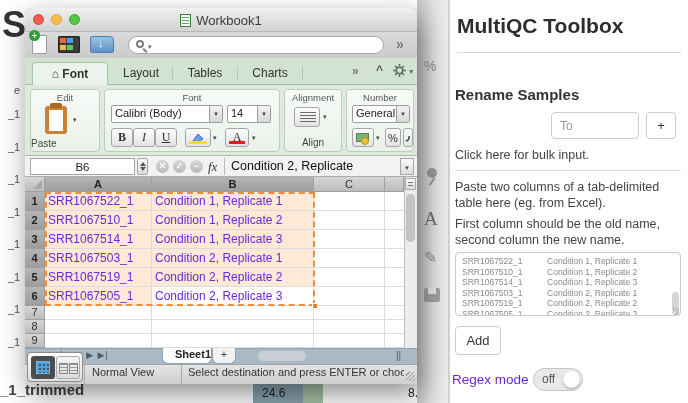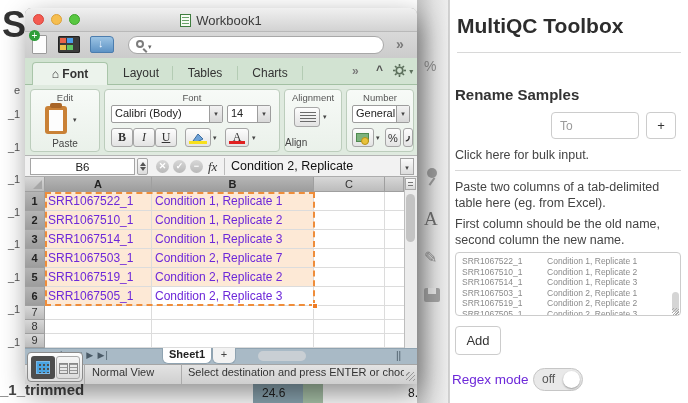--- a/index.html
+++ b/index.html
@@ -118,21 +118,21 @@
   .handle { left:312px; top:303px; width:6px; height:6px; background:#ef7d26; border:1px solid #fff; }
   .vscroll { left:404px; top:177px; width:13px; height:171px; background:#ececec; border-left:1px solid #bdbdbd; }
   .splitbox { left:405px; top:178px; width:11px; height:12px; background:linear-gradient(#fafafa,#d9d9d9); border:1px solid #a9a9a9; }
   .splitbox::after { content:""; position:absolute; left:2px; top:3px; width:5px; height:1px; background:#777; box-shadow:0 3px 0 #777; }
   .vthumb { left:406px; top:194px; width:9px; height:48px; background:#c3c3c3; border-radius:5px; }
 
   .sheetbar { left:25px; top:348px; width:392px; height:16px; background:#a9bac6; border-top:1px solid #8fa3b1; }
   .navarrows { left:60px; top:350px; font-size:9px; color:#4a5a66; letter-spacing:1px; }
   .stab { top:348px; height:16px; background:#f2f2f2; border:1px solid #8fa3b1; border-top:none;
     border-radius:0 0 6px 6px; text-align:center; font-size:11px; }
-  .stab.active { background:#fff; font-weight:bold; color:#222; }
+  .stab.active { background:#fff; font-weight:bold; color:#222;text-align:right; }
   .hthumb { left:258px; top:351px; width:48px; height:10px; background:#c9cfd4; border-radius:5px; }
   .vbar2 { left:396px; top:350px; font-size:10px; color:#4a5a66; }
 
   .statusbar { left:25px; top:364px; width:392px; height:20px; background:linear-gradient(#e3e3e3,#cfcfcf); border-top:1px solid #a5a5a5; }
   .status-cell { top:366px; font-size:11px; color:#333; white-space:nowrap; overflow:hidden; }
   .status-div { top:364px; width:1px; height:20px; background:#ababab; }
   .grip { left:406px; top:372px; width:9px; height:9px;
     background:repeating-linear-gradient(135deg, transparent 0 2px, #9a9a9a 2px 3px); }
   .viewbox { left:27px; top:352px; width:56px; height:30px; background:linear-gradient(#fdfdfd,#dfdfdf);
     border:1px solid #8b8b8b; border-radius:4px; }
@@ -250,21 +250,21 @@
         </g>
       </svg>
     <span style="font-size:8px;">▾</span>
   </div>
 
   <div class="abs ribbon"></div>
   <div class="rgroup" style="left:30px; width:70px;">
     <div class="rg-label">Edit</div>
     <span class="clipboard"></span>
     <span class="mini-dd" style="left:42px; top:26px;">▾</span>
-    <div style="position:absolute; bottom:2px; width:100%; text-align:center; font-size:10px; color:#444;margin-top:18px;">Paste</div>
+    <div style="position:absolute; bottom:2px; width:100%; font-size:10px; color:#444;margin-top:18px;">Paste</div>
   </div>
   <div class="rgroup" style="left:104px; width:176px;">
     <div class="rg-label">Font</div>
     <div class="combo" style="left:6px; top:15px; width:112px; height:18px;"><span>Calibri (Body)</span><span class="dd">▾</span></div>
     <div class="combo" style="left:122px; top:15px; width:44px; height:18px;"><span>14</span><span class="dd">▾</span></div>
     <div class="btn font-btn" style="left:6px; top:38px; width:22px; height:19px; font-weight:bold;">B</div>
     <div class="btn font-btn" style="left:28px; top:38px; width:22px; height:19px; font-style:italic;">I</div>
     <div class="btn font-btn" style="left:50px; top:38px; width:22px; height:19px; text-decoration:underline;">U</div>
     <div class="btn" style="left:80px; top:38px; width:26px; height:19px;">
       <svg width="14" height="10" viewBox="0 0 14 10" style="margin-top:1px;">
@@ -275,21 +275,21 @@
     <span class="mini-dd" style="left:108px; top:44px;">▾</span>
     <div class="btn font-btn" style="left:120px; top:38px; width:24px; height:19px; color:#333;"><span>A</span><span class="color-underline" style="background:#e02020;"></span></div>
     <span class="mini-dd" style="left:147px; top:44px;">▾</span>
   </div>
   <div class="rgroup" style="left:284px; width:58px;">
     <div class="rg-label">Alignment</div>
     <div class="btn" style="left:9px; top:17px; width:26px; height:20px;">
         <span class="align-lines"></span>
       </div>
     <span class="mini-dd" style="left:38px; top:23px;">▾</span>
-    <div style="position:absolute; bottom:3px; width:100%; font-size:10px; color:#444;">Align</div>
+    <div style="position:absolute; bottom:3px; width:100%; text-align:center; font-size:10px; color:#444;">Align</div>
   </div>
   <div class="rgroup" style="left:346px; width:68px;">
     <div class="rg-label">Number</div>
     <div class="combo" style="left:5px; top:15px; width:58px; height:18px;"><span>General</span><span class="dd">▾</span></div>
     <div class="btn" style="left:5px; top:38px; width:22px; height:19px;">
       <span class="note" style="left:3px; top:4px;"></span>
       <span class="coin" style="left:8px; top:8px;"></span>
     </div>
     <span class="mini-dd" style="left:29px; top:44px;">▾</span>
     <div class="btn" style="left:38px; top:38px; width:16px; height:19px; font-size:11px; line-height:18px;">%</div>
@@ -334,21 +334,21 @@
     <div class="cell peach" style="left:107px; width:162px;">Condition 1, Replicate 2</div>
     <div class="cell" style="left:269px; width:71px;"></div>
   </div>
   <div class="abs cellrow" style="top:230px; height:19px;">
     <div class="cell peach" style="left:0; width:107px;">SRR1067514_1</div>
     <div class="cell peach" style="left:107px; width:162px;">Condition 1, Replicate 3</div>
     <div class="cell" style="left:269px; width:71px;"></div>
   </div>
   <div class="abs cellrow" style="top:249px; height:19px;">
     <div class="cell peach" style="left:0; width:107px;">SRR1067503_1</div>
-    <div class="cell peach" style="left:107px; width:162px;">Condition 2, Replicate 7</div>
+    <div class="cell peach" style="left:107px; width:162px;">Condition 2, Replicate 1</div>
     <div class="cell" style="left:269px; width:71px;"></div>
   </div>
   <div class="abs cellrow" style="top:268px; height:19px;">
     <div class="cell peach" style="left:0; width:107px;">SRR1067519_1</div>
     <div class="cell peach" style="left:107px; width:162px;">Condition 2, Replicate 2</div>
     <div class="cell" style="left:269px; width:71px;"></div>
   </div>
   <div class="abs cellrow" style="top:287px; height:19px;">
     <div class="cell peach" style="left:0; width:107px;">SRR1067505_1</div>
     <div class="cell white" style="left:107px; width:162px;">Condition 2, Replicate 3</div>

